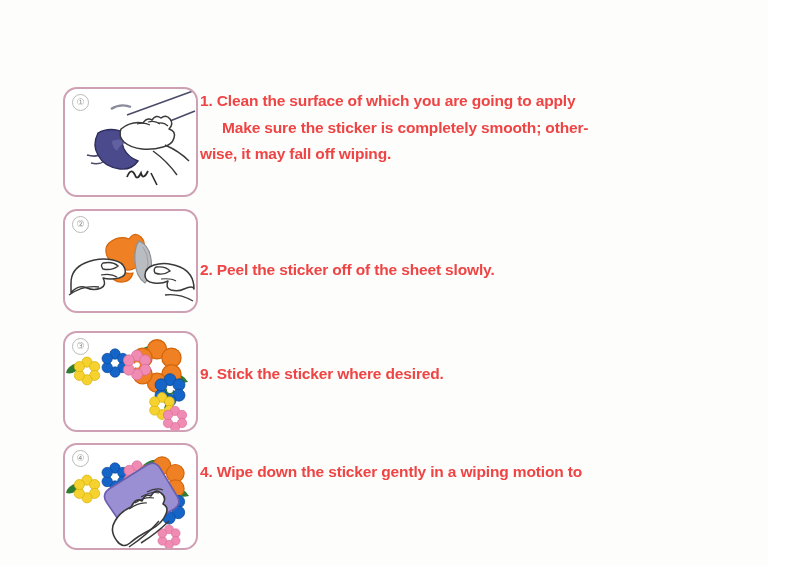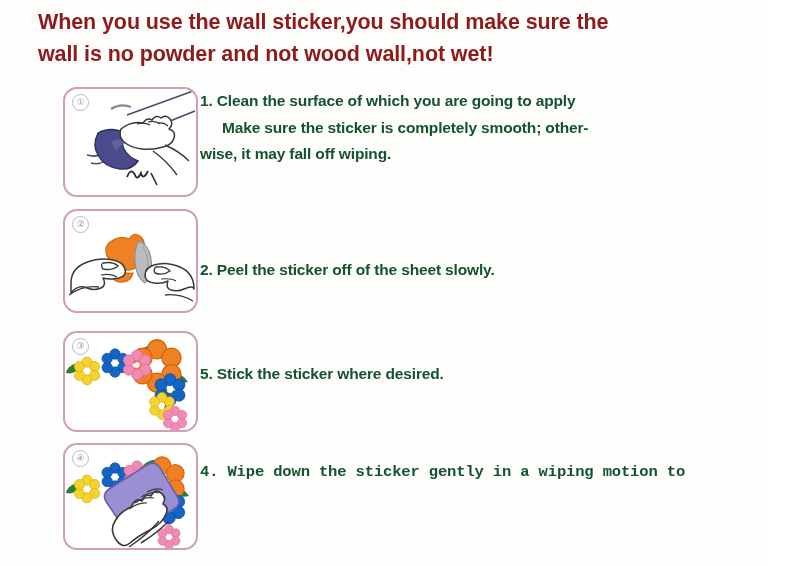--- a/index.html
+++ b/index.html
@@ -65,42 +65,38 @@
     color: #9a9a9a;
     font-size: 9px;
     line-height: 14px;
     text-align: center;
     font-family: "DejaVu Sans", sans-serif;
     z-index: 5;
     background: rgba(255,255,255,0.6);
   }
   .step-text {
     position: absolute;
-    color: #14532d;
+    color: #ef4444;
     font-size: 15.5px;
     line-height: 26.5px;
     font-weight: bold;
     font-family: "Liberation Sans", sans-serif;
     letter-spacing: -0.15px;
   }
   .tline { display: block; white-space: nowrap; }
   .tline.indent { padding-left: 22px; }
 
   svg { display: block; }
 </style>
 </head>
 <body>
 
 <div id="page">
   <div class="scan-tint"></div>
 
-  <div class="heading">
-    <span class="heading-line">When you use the wall sticker,you should make sure the</span>
-    <span class="heading-line">wall is no powder and not wood wall,not wet!</span>
-  </div>
 
   <div class="step">
     <div class="panel" style="left:63px; top:87px; width:135px; height:110px;">
       <div class="badge">①</div>
       <div class="panel-inner">
         <svg viewBox="0 0 135 110" width="135" height="110">
 
           <path d="M62 26 L128 2" stroke="#4a4a6a" stroke-width="1.6" fill="none"></path>
           <path d="M70 46 L130 22" stroke="#4a4a6a" stroke-width="1.6" fill="none"></path>
           <path d="M46 20 q10 -6 20 -2" stroke="#8a8a9a" stroke-width="2.4" fill="none"></path>
@@ -217,21 +213,21 @@
           <circle cx="97" cy="73" r="2.5" fill="#ffffff"></circle>
 
           <g transform="translate(110,86) scale(0.9)" fill="#f08cb4" stroke="#d96a97" stroke-width="0.7">
             <use href="#f6"></use>
           </g>
           <circle cx="110" cy="86" r="2.4" fill="#ffffff"></circle>
         </svg>
       </div>
     </div>
     <div class="step-text" style="left:200px; top:361px;">
-      <span class="tline">5. Stick the sticker where desired.</span>
+      <span class="tline">9. Stick the sticker where desired.</span>
     </div>
   </div>
 
   <div class="step">
     <div class="panel" style="left:63px; top:443px; width:135px; height:107px;">
       <div class="badge">④</div>
       <div class="panel-inner">
         <svg viewBox="0 0 135 107" width="135" height="107">
           <defs>
             <g id="g6">
@@ -280,18 +276,18 @@
           <path d="M64 64 q10 -7 18 -6" stroke="#3a3a3a" stroke-width="1.2" fill="none"></path>
           <path d="M70 58 q10 -7 19 -5" stroke="#3a3a3a" stroke-width="1.2" fill="none"></path>
           <path d="M76 52 q10 -6 18 -4" stroke="#3a3a3a" stroke-width="1.2" fill="none"></path>
           <path d="M82 47 q9 -5 16 -2" stroke="#3a3a3a" stroke-width="1.2" fill="none"></path>
 
           <path d="M76 98 q16 -10 28 -22" stroke="#3a3a3a" stroke-width="1.5" fill="none"></path>
           <path d="M64 102 q18 -12 30 -26" stroke="#3a3a3a" stroke-width="1.5" fill="none"></path>
         </svg>
       </div>
     </div>
-    <div class="step-text" style="left:200px; top:459px;font-family:Liberation Mono, monospace;">
+    <div class="step-text" style="left:200px; top:459px;">
       <span class="tline">4. Wipe down the sticker gently in a wiping motion to</span>
     </div>
   </div>
 
 </div>
 
 </body></html>

